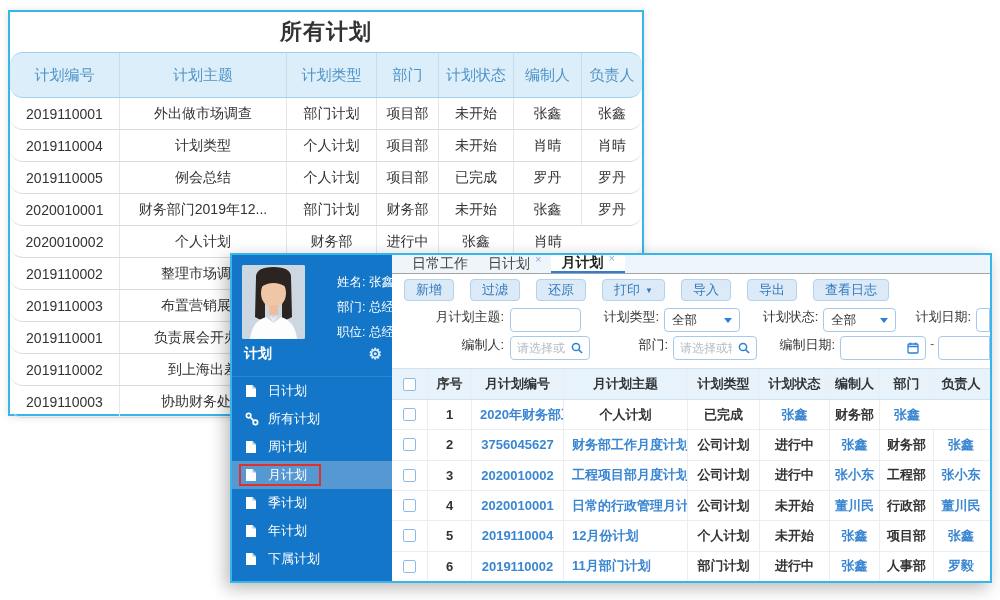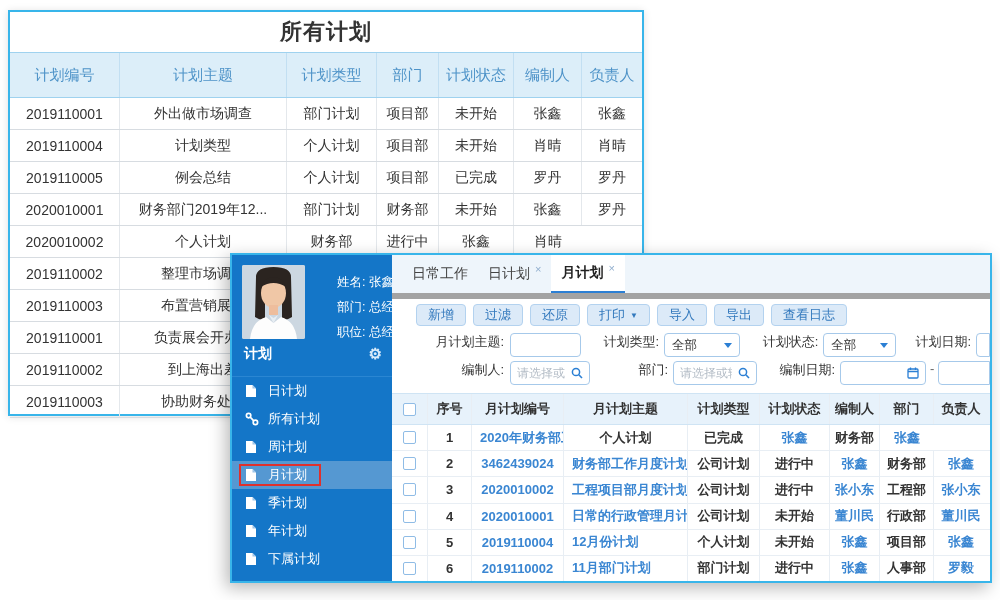--- a/index.html
+++ b/index.html
@@ -5,21 +5,21 @@
   * { margin:0; padding:0; box-sizing:border-box; }
   html,body { width:1000px; height:600px; background:#fff;
     font-family:"Liberation Sans", sans-serif; overflow:hidden; }
   .stage { position:relative; width:1000px; height:600px; background:#fff; }
 
   
   .bg-window { position:absolute; left:8px; top:10px; width:636px; height:406px;
     background:#fff; border:2px solid #38b5ea; box-shadow:0 1px 8px rgba(0,0,0,.12); }
   .bg-title { height:40px; display:flex; align-items:center; justify-content:center;
     font-size:22px; font-weight:bold; color:#333; letter-spacing:1px; }
-  .bgrow { display:grid; grid-template-columns:110px 167px 90px 62px 75px 68px 60px; }
+  .bgrow { display:grid; grid-template-columns:110px 167px 90px 62px 75px 68px 60px;border-radius:13px; }
   .bg-head { background:#dceef9; border-top:1px solid #9fd2ef; border-bottom:1px solid #9fd2ef; }
   .bg-head .c { color:#4e93c8; font-size:15px; min-height:44px; border-right:1px solid #c2dff2;
     display:flex; align-items:center; justify-content:center; text-align:center; line-height:1.25; padding:2px 4px; }
   .bg-head .c:last-child { border-right:none; }
   .bg-body .bgrow { border-bottom:1px solid #d7dce1; }
   .bg-body .c { height:31px; font-size:14px; color:#333; border-right:1px solid #e4e8ec;
     display:flex; align-items:center; justify-content:center; white-space:nowrap; overflow:hidden; }
   .bg-body .c:last-child { border-right:none; }
 
   
@@ -36,28 +36,28 @@
   .side-header .gear { margin-left:auto; color:#d9ebfa; font-size:15px; cursor:pointer; }
   .side-item { position:relative; height:28px; display:flex; align-items:center;
     padding-left:13px; color:#fff; font-size:13px; cursor:pointer; }
   .side-item .sicon { width:14px; height:14px; margin-right:9px; flex:none; display:flex; align-items:center; }
   .side-item.selected { background:#5598d2; }
   .red-box { position:absolute; left:7px; top:3px; width:82px; height:22px;
     border:2px solid #e0302c; pointer-events:none; }
 
   .fg-main { flex:1; display:flex; flex-direction:column; min-width:0; }
   
-  .tabbar { height:44px; background:#eef5fb; border-bottom:6px solid #a3a3a3;
+  .tabbar { height:19px; background:#eef5fb; border-bottom:1px solid #a3a3a3;
     display:flex; align-items:stretch; padding-left:10px; flex:none; }
   .tab { display:flex; align-items:center; padding:0 10px; font-size:14px; color:#444;
     cursor:pointer; position:relative; }
   .tab.active { background:#fff; color:#222; font-weight:bold; border-bottom:2px solid #2b7fd4; }
   .tab .x { font-size:11px; color:#8fadcd; margin-left:5px; position:relative; top:-5px; font-weight:normal; cursor:pointer; }
   
-  .toolbar { height:32px; display:flex; align-items:center; padding-left:24px; gap:7px; flex:none; }
+  .toolbar { height:32px; display:flex; align-items:center; padding-left:12px; gap:16px; flex:none; }
   .tbtn { background:#dceaf8; border:1px solid #b3d2ef; border-radius:4px; color:#3379bd;
     font-size:13px; height:22px; padding:0 11px; display:flex; align-items:center; cursor:pointer;
     font-family:"Liberation Sans", sans-serif; white-space:nowrap; }
   .tbtn .caret { font-size:8px; margin-left:5px; color:#3379bd; }
   
   .filters { flex:none; padding:2px 0 4px 8px; }
   .frowf { display:flex; align-items:flex-start; height:28px;margin-left:28px; }
   .flabel { font-size:13px; color:#333; text-align:right; white-space:nowrap; flex:none; }
   .finput, .fselect, .fsearch, .fdate { height:24px; border:1px solid #a6c9ea; border-radius:4px;
     background:#fff; display:flex; align-items:center; }
@@ -420,21 +420,21 @@
               <div class="c">
                 <span class="link">张鑫</span>
               </div>
             </div>
             <div class="frow">
               <div class="c">
                 <div class="cb"></div>
               </div>
               <div class="c">2</div>
               <div class="c">
-                <span class="link">3462439024</span>
+                <span class="link">3756045627</span>
               </div>
               <div class="c left">
                 <span class="link">财务部工作月度计划</span>
               </div>
               <div class="c">公司计划</div>
               <div class="c">进行中</div>
               <div class="c">
                 <span class="link">张鑫</span>
               </div>
               <div class="c">财务部</div>

